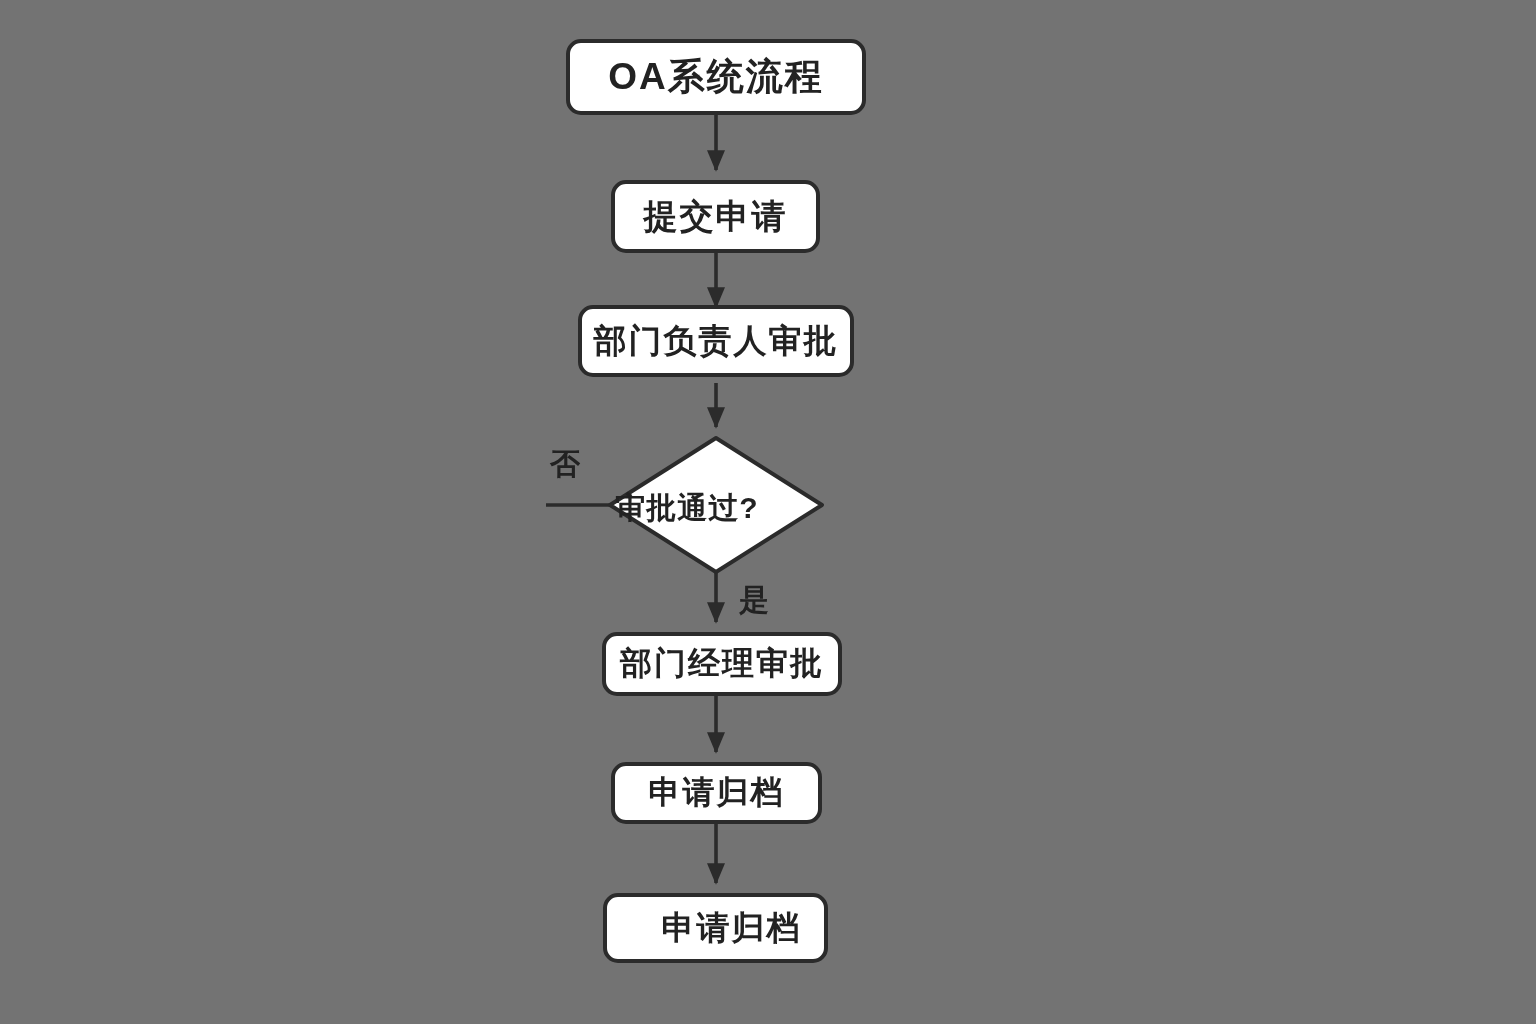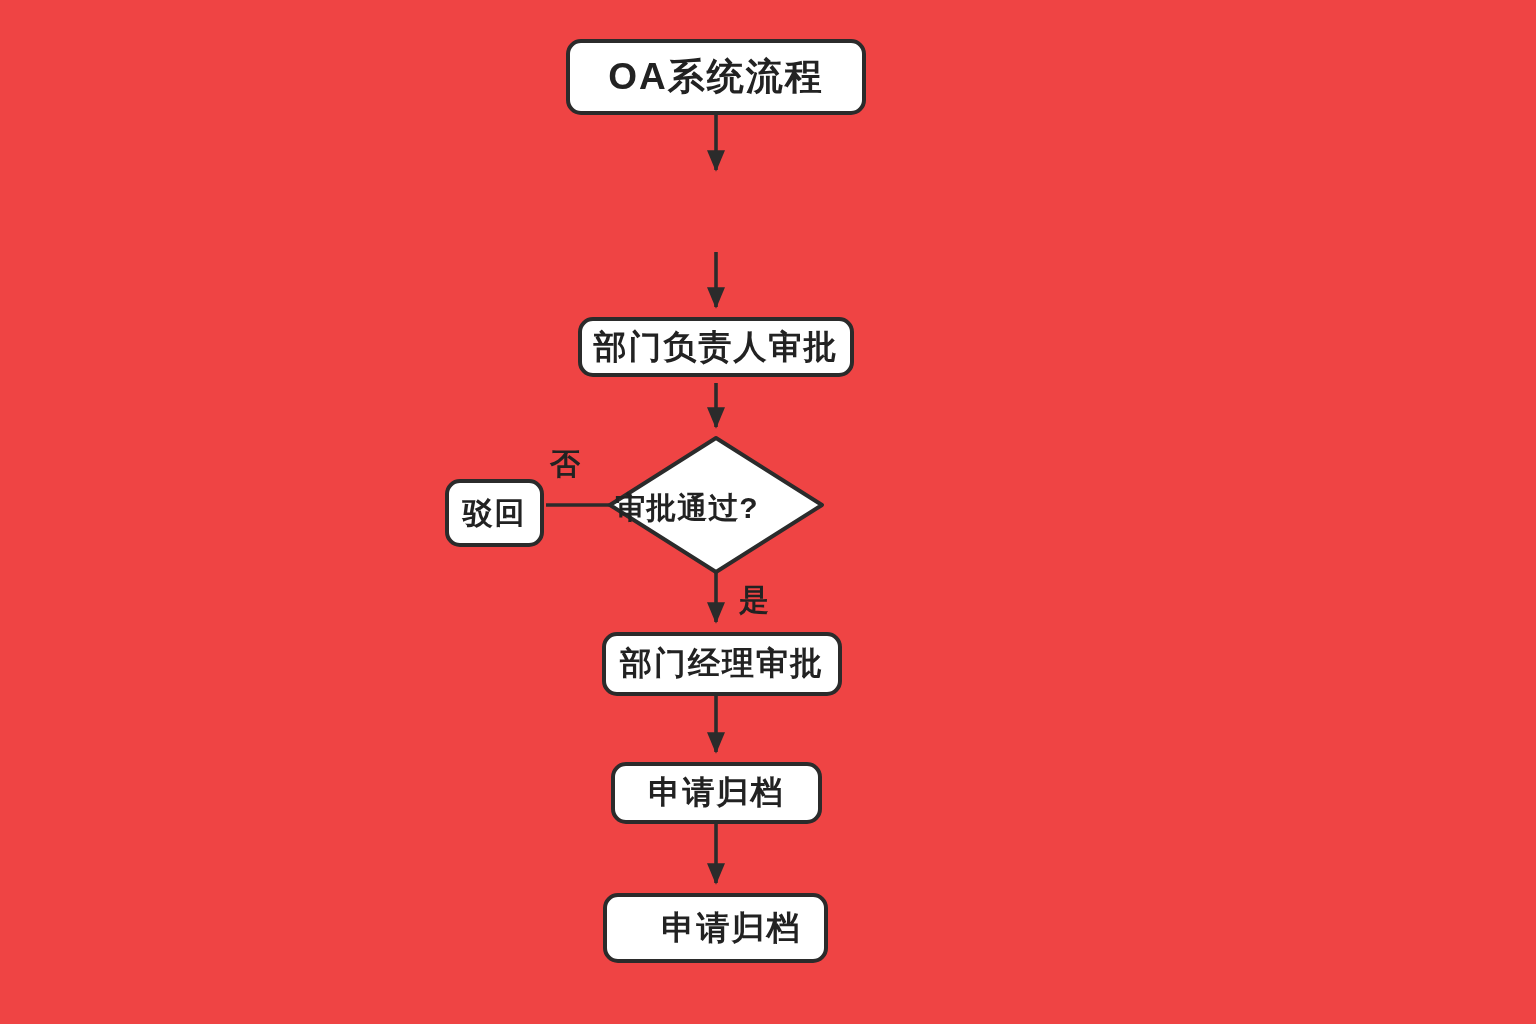--- a/index.html
+++ b/index.html
@@ -1,31 +1,31 @@
 <!DOCTYPE html>
 <html><head>
 <meta charset="utf-8">
 <style>
   html,body { margin:0; padding:0; background:#fdfdfb; }
   .canvas {
     position:relative; width:1536px; height:1024px;
-    background:#ef4444; overflow:hidden;
+    background:#737373; overflow:hidden;
     font-family:"Liberation Sans","DejaVu Sans",sans-serif;
     color:#222;
   }
   .connector-layer { position:absolute; left:0; top:0; width:1536px; height:1024px; }
   .node {
     position:absolute; display:flex; align-items:center; justify-content:center;
     background:#ffffff; border:4px solid #2b2b2b; border-radius:15px;
     font-weight:bold; letter-spacing:2px; box-sizing:border-box;
     white-space:nowrap;
   }
   .n-start        { left:566px; top:39px;  width:300px; height:76px; font-size:37px; }
   .n-submit       { left:611px; top:180px; width:209px; height:73px; font-size:34px; }
-  .n-dept-head    { left:578px; top:317px; width:276px; height:60px; font-size:33px; }
+  .n-dept-head    { left:578px; top:305px; width:276px; height:72px; font-size:33px; }
   .n-reject       { left:445px; top:479px; width:99px;  height:68px; font-size:30px; }
   .n-dept-manager { left:602px; top:632px; width:240px; height:64px; font-size:32px; }
   .n-gm           { left:611px; top:762px; width:211px; height:62px; font-size:32px; }
   .n-archive      { left:603px; top:893px; width:225px; height:70px; font-size:33px;padding-left:32px; }
   .diamond-text {
     position:absolute; left:587px; top:488px; width:200px;
     text-align:center; font-size:30px; font-weight:bold; letter-spacing:1px;
   }
   .edge-label {
     position:absolute; font-size:30px; font-weight:bold;
@@ -49,26 +49,26 @@
     <line x1="716" y1="383" x2="716" y2="427" stroke="#2b2b2b" stroke-width="3.6" marker-end="url(#arrowhead)"></line>
     <line x1="610" y1="505" x2="546" y2="505" stroke="#2b2b2b" stroke-width="3.6"></line>
     <line x1="716" y1="572" x2="716" y2="622" stroke="#2b2b2b" stroke-width="3.6" marker-end="url(#arrowhead)"></line>
     <line x1="716" y1="695" x2="716" y2="752" stroke="#2b2b2b" stroke-width="3.6" marker-end="url(#arrowhead)"></line>
     <line x1="716" y1="823" x2="716" y2="883" stroke="#2b2b2b" stroke-width="3.6" marker-end="url(#arrowhead)"></line>
     <polygon points="716,438 822,505 716,572 610,505" fill="#ffffff" stroke="#2b2b2b" stroke-width="4" stroke-linejoin="round"></polygon>
   </svg>
 
   <div class="node n-start">OA系统流程</div>
 
+  <div class="node n-submit">提交申请</div>
 
   <div class="node n-dept-head">部门负责人审批</div>
 
   <div class="diamond-text">审批通过?</div>
 
-  <div class="node n-reject">驳回</div>
 
   <div class="node n-dept-manager">部门经理审批</div>
 
   <div class="node n-gm">申请归档</div>
 
   <div class="node n-archive">申请归档</div>
 
   <div class="edge-label l-no">否</div>
 
   <div class="edge-label l-yes">是</div>

